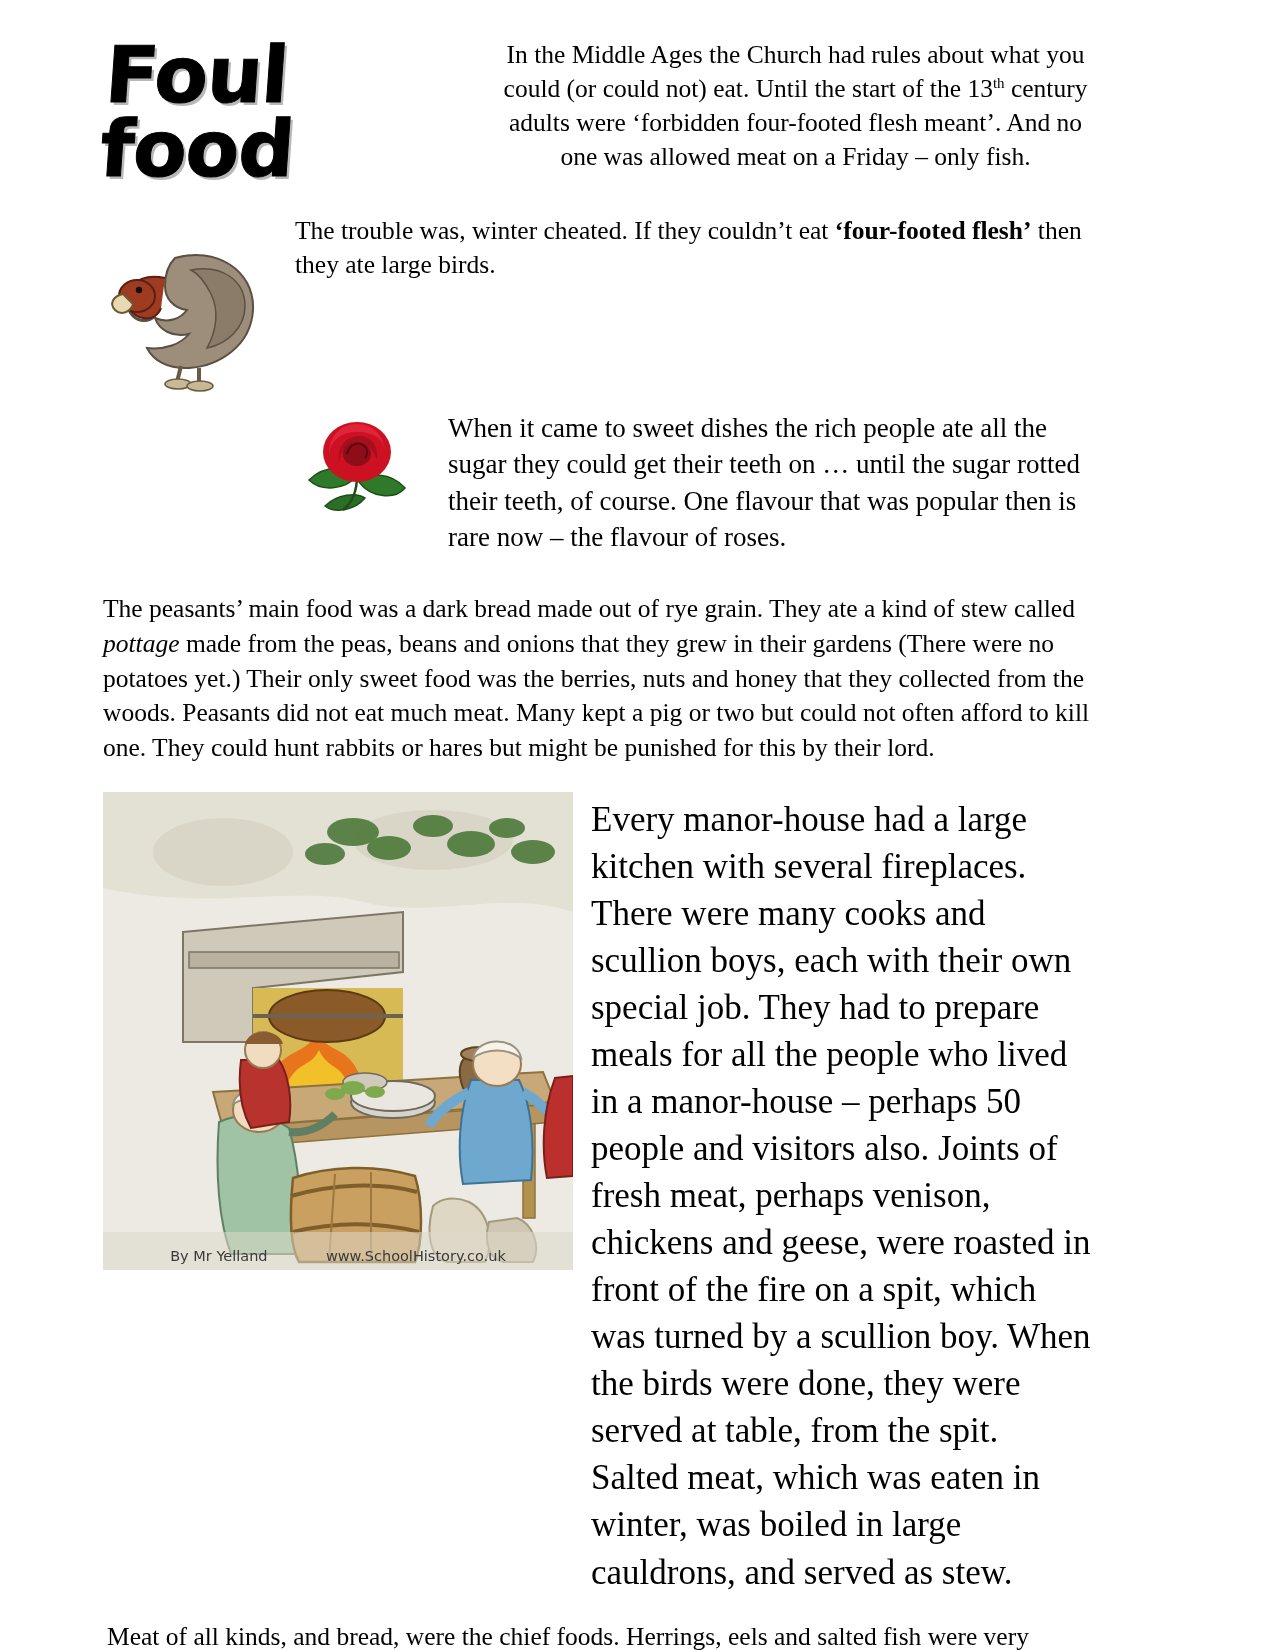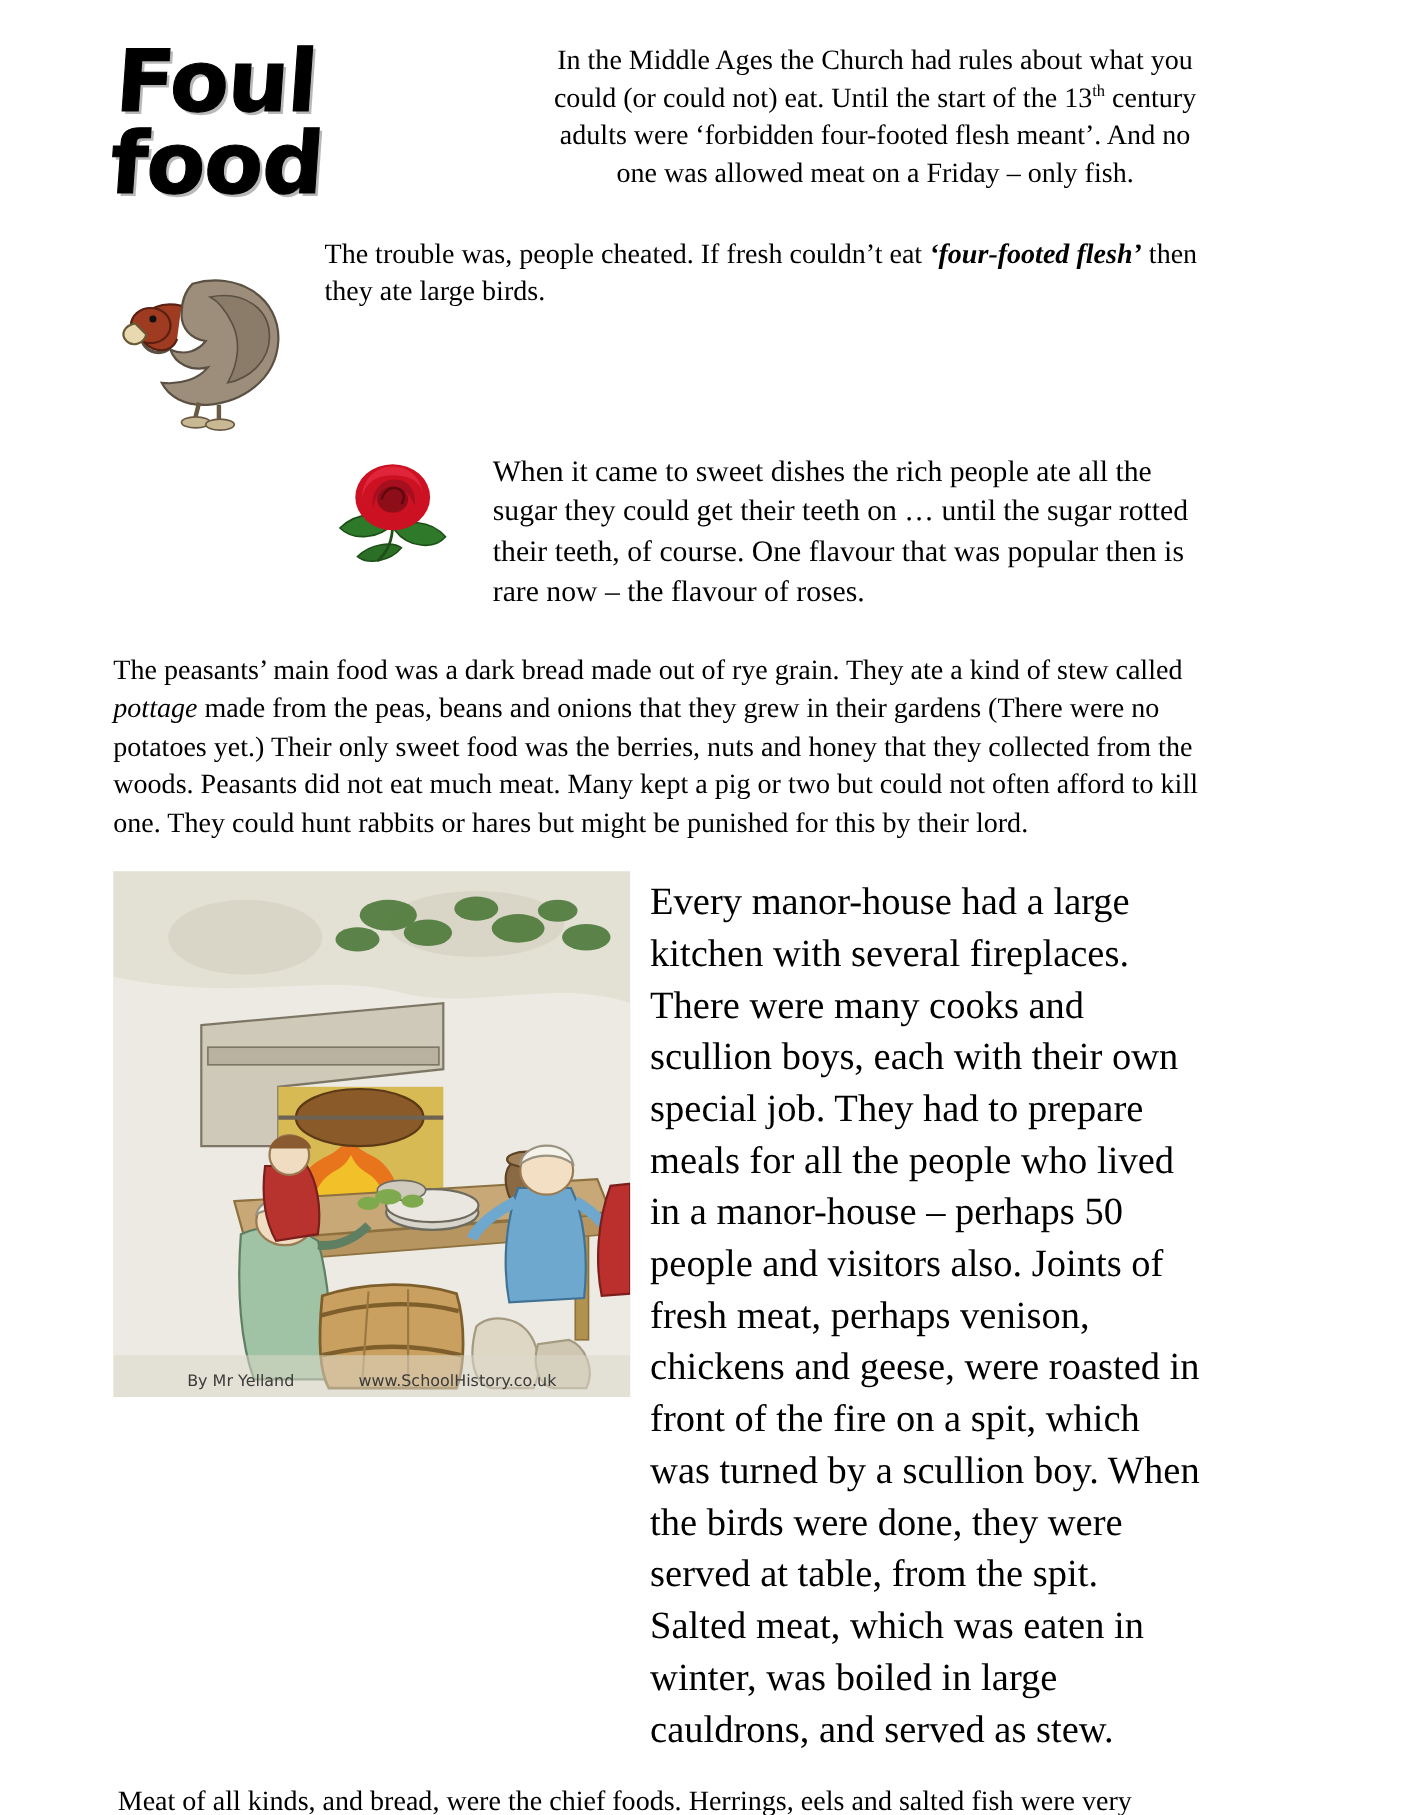--- a/index.html
+++ b/index.html
@@ -71,21 +71,21 @@
     height: 180px;
     margin: 10px 8px 0 0;
   }
   .para-bird {
     font-size: 25.5px;
     line-height: 1.34;
     margin: 0;
     padding-left: 192px;
     padding-top: 6px;
   }
-  .para-bird b { font-weight: bold; font-style: italic; }
+  .para-bird b { font-weight: bold; }
 
   .sec-rose {
     position: relative;
     margin-top: 2px;
     min-height: 160px;
   }
   .rose-img {
     position: absolute;
     left: 192px;
     top: 0px;
@@ -177,21 +177,21 @@
 
           <path d="M20 76 C10 78 6 86 12 92 C18 98 28 94 30 86 Z" fill="#e8d9b0" stroke="#6a5a33" stroke-width="2"></path>
           <circle cx="36" cy="72" r="3.2" fill="#111"></circle>
 
           <path d="M78 148 L74 164 M96 150 L96 166" stroke="#6a5a43" stroke-width="4" fill="none"></path>
           <path d="M66 164 L84 164 M86 166 L106 166" stroke="#6a5a43" stroke-width="4" fill="none"></path>
           <ellipse cx="75" cy="166" rx="13" ry="5" fill="#c9b894" stroke="#6a5a43" stroke-width="1.5"></ellipse>
           <ellipse cx="97" cy="168" rx="13" ry="5" fill="#c9b894" stroke="#6a5a43" stroke-width="1.5"></ellipse>
         </svg>
       </div>
-      <p class="para-bird"><span>The trouble was, people cheated. If fresh couldn’t eat </span><b>‘four-footed flesh’</b><span> then they ate large birds.</span></p>
+      <p class="para-bird"><span>The trouble was, winter cheated. If they couldn’t eat </span><b>‘four-footed flesh’</b><span> then they ate large birds.</span></p>
     </div>
 
     <div class="sec-rose clearfix">
       <div class="rose-img">
         <svg viewBox="0 0 125 105" width="125" height="105" aria-hidden="true">
 
           <path d="M14 70 C30 54 54 56 62 66 C50 80 26 82 14 70 Z" fill="#2f7a2a" stroke="#1d5018" stroke-width="1.5"></path>
           <path d="M110 78 C96 62 72 62 64 72 C76 88 100 90 110 78 Z" fill="#2f7a2a" stroke="#1d5018" stroke-width="1.5"></path>
           <path d="M30 96 C42 84 62 82 70 88 C60 100 40 104 30 96 Z" fill="#2b6e26" stroke="#1d5018" stroke-width="1.5"></path>
           <path d="M62 66 C62 80 58 92 48 100" fill="none" stroke="#1d5018" stroke-width="2.5"></path>

